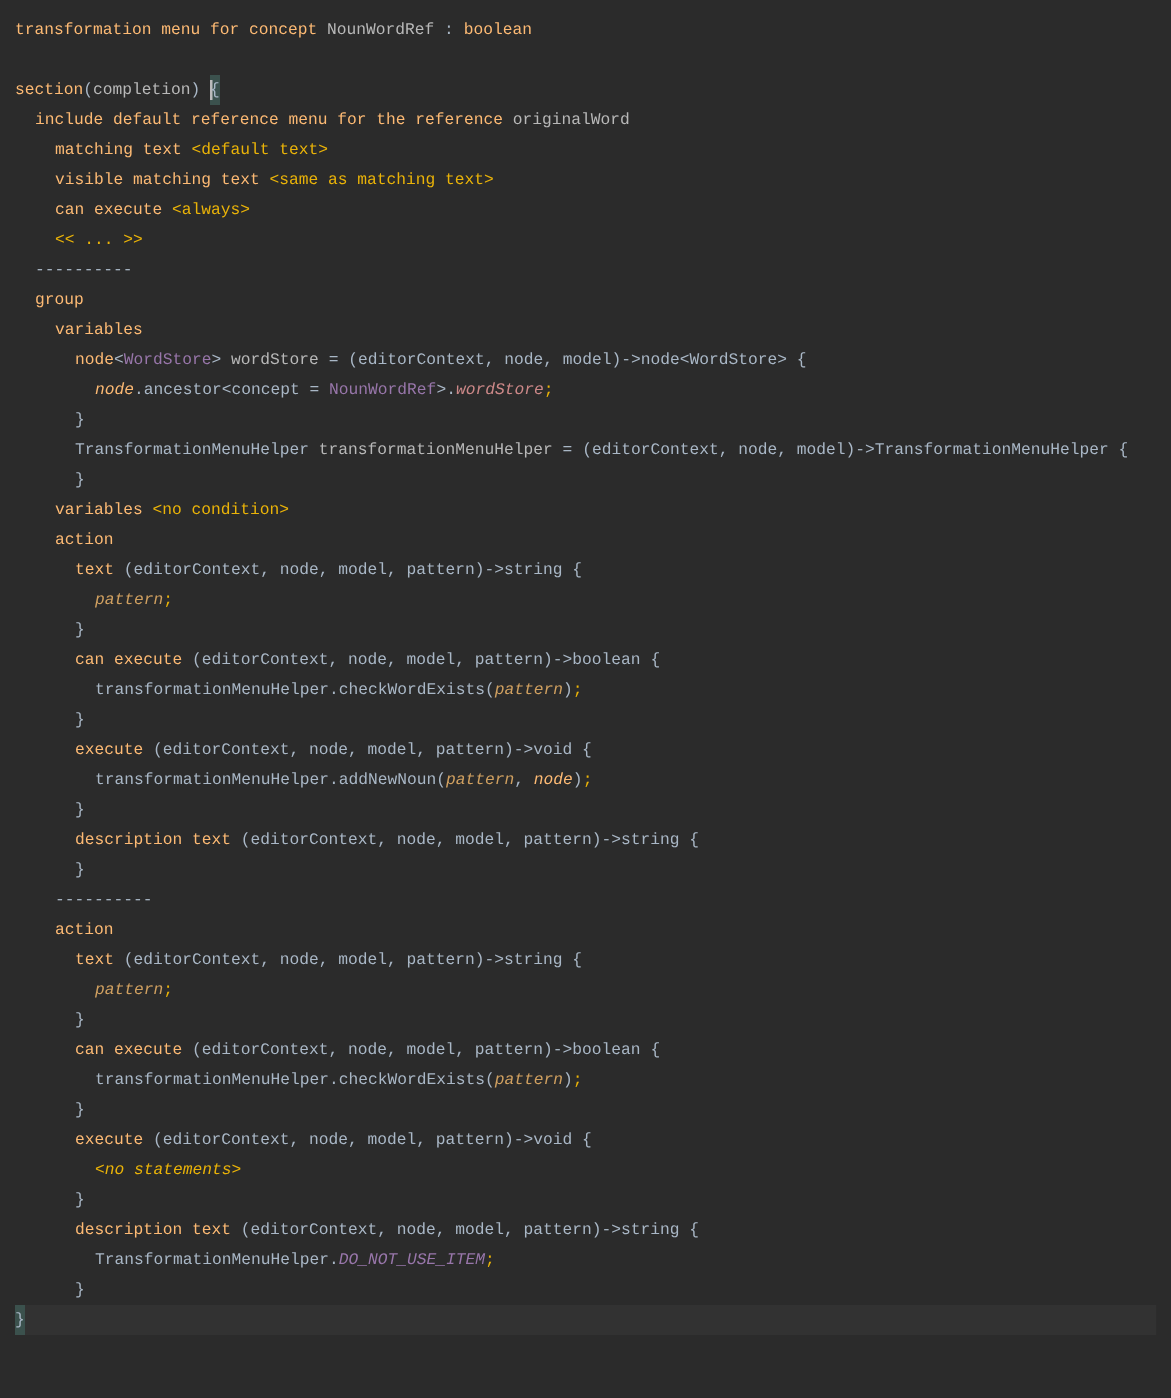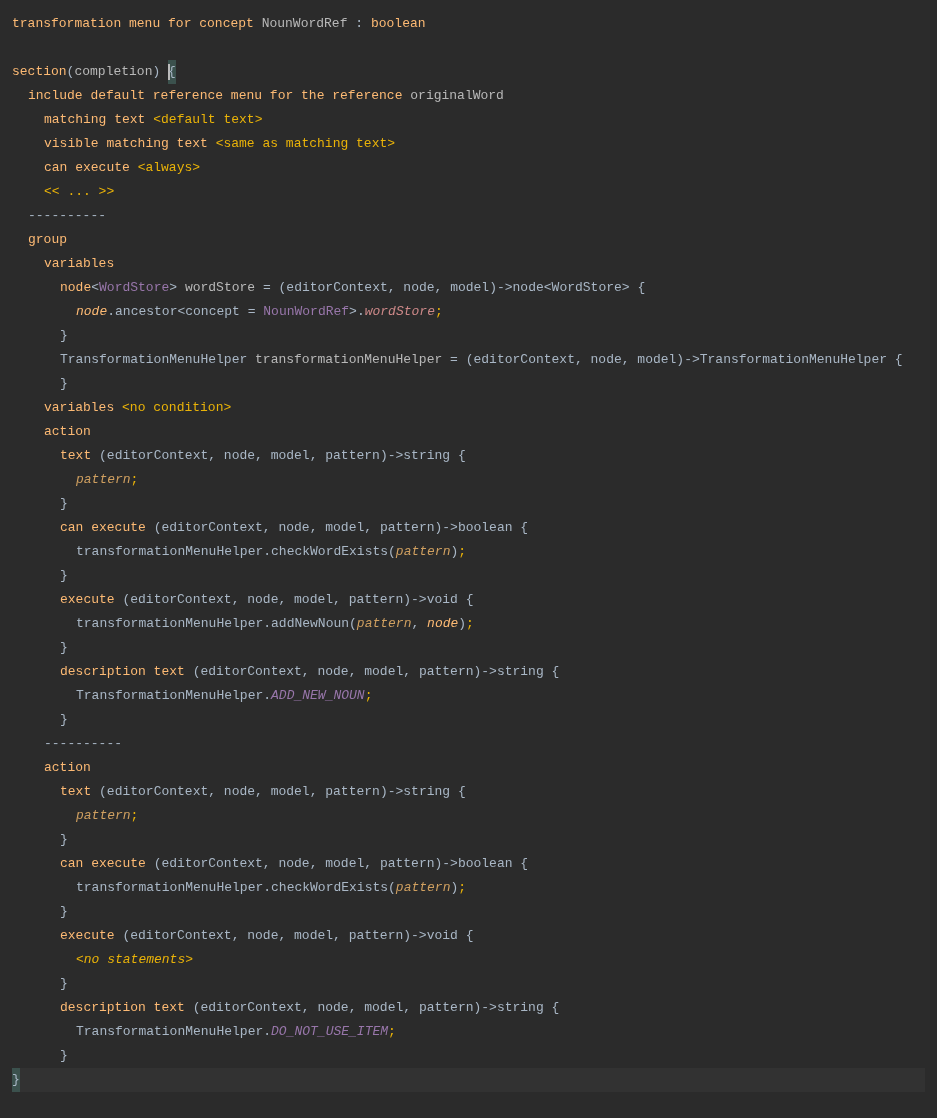--- a/index.html
+++ b/index.html
@@ -94,21 +94,20 @@
 
 <div class="line indent3"><span class="kw-orange">can execute</span> <span class="kw-light">(editorContext, node, model, pattern)-&gt;boolean {</span></div>
 <div class="line indent4"><span class="kw-light">transformationMenuHelper.checkWordExists(</span><span class="param-orange">pattern</span><span class="kw-light">)</span><span class="placeholder">;</span></div>
 <div class="line indent3"><span class="kw-light">}</span></div>
 
 <div class="line indent3"><span class="kw-orange">execute</span> <span class="kw-light">(editorContext, node, model, pattern)-&gt;void {</span></div>
 <div class="line indent4"><span class="kw-light">transformationMenuHelper.addNewNoun(</span><span class="param-orange">pattern</span><span class="kw-light">, </span><span class="kw-orange italic">node</span><span class="kw-light">)</span><span class="placeholder">;</span></div>
 <div class="line indent3"><span class="kw-light">}</span></div>
 
 <div class="line indent3"><span class="kw-orange">description text</span> <span class="kw-light">(editorContext, node, model, pattern)-&gt;string {</span></div>
-<div class="line indent4"><span class="kw-light">TransformationMenuHelper.</span><span class="const-purple">ADD_NEW_NOUN</span><span class="placeholder">;</span></div>
 <div class="line indent3"><span class="kw-light">}</span></div>
 
 <div class="line indent2"><span class="kw-light">----------</span></div>
 
 <div class="line indent2"><span class="kw-orange">action</span></div>
 
 <div class="line indent3"><span class="kw-orange">text</span> <span class="kw-light">(editorContext, node, model, pattern)-&gt;string {</span></div>
 <div class="line indent4"><span class="param-orange">pattern</span><span class="placeholder">;</span></div>
 <div class="line indent3"><span class="kw-light">}</span></div>
 

